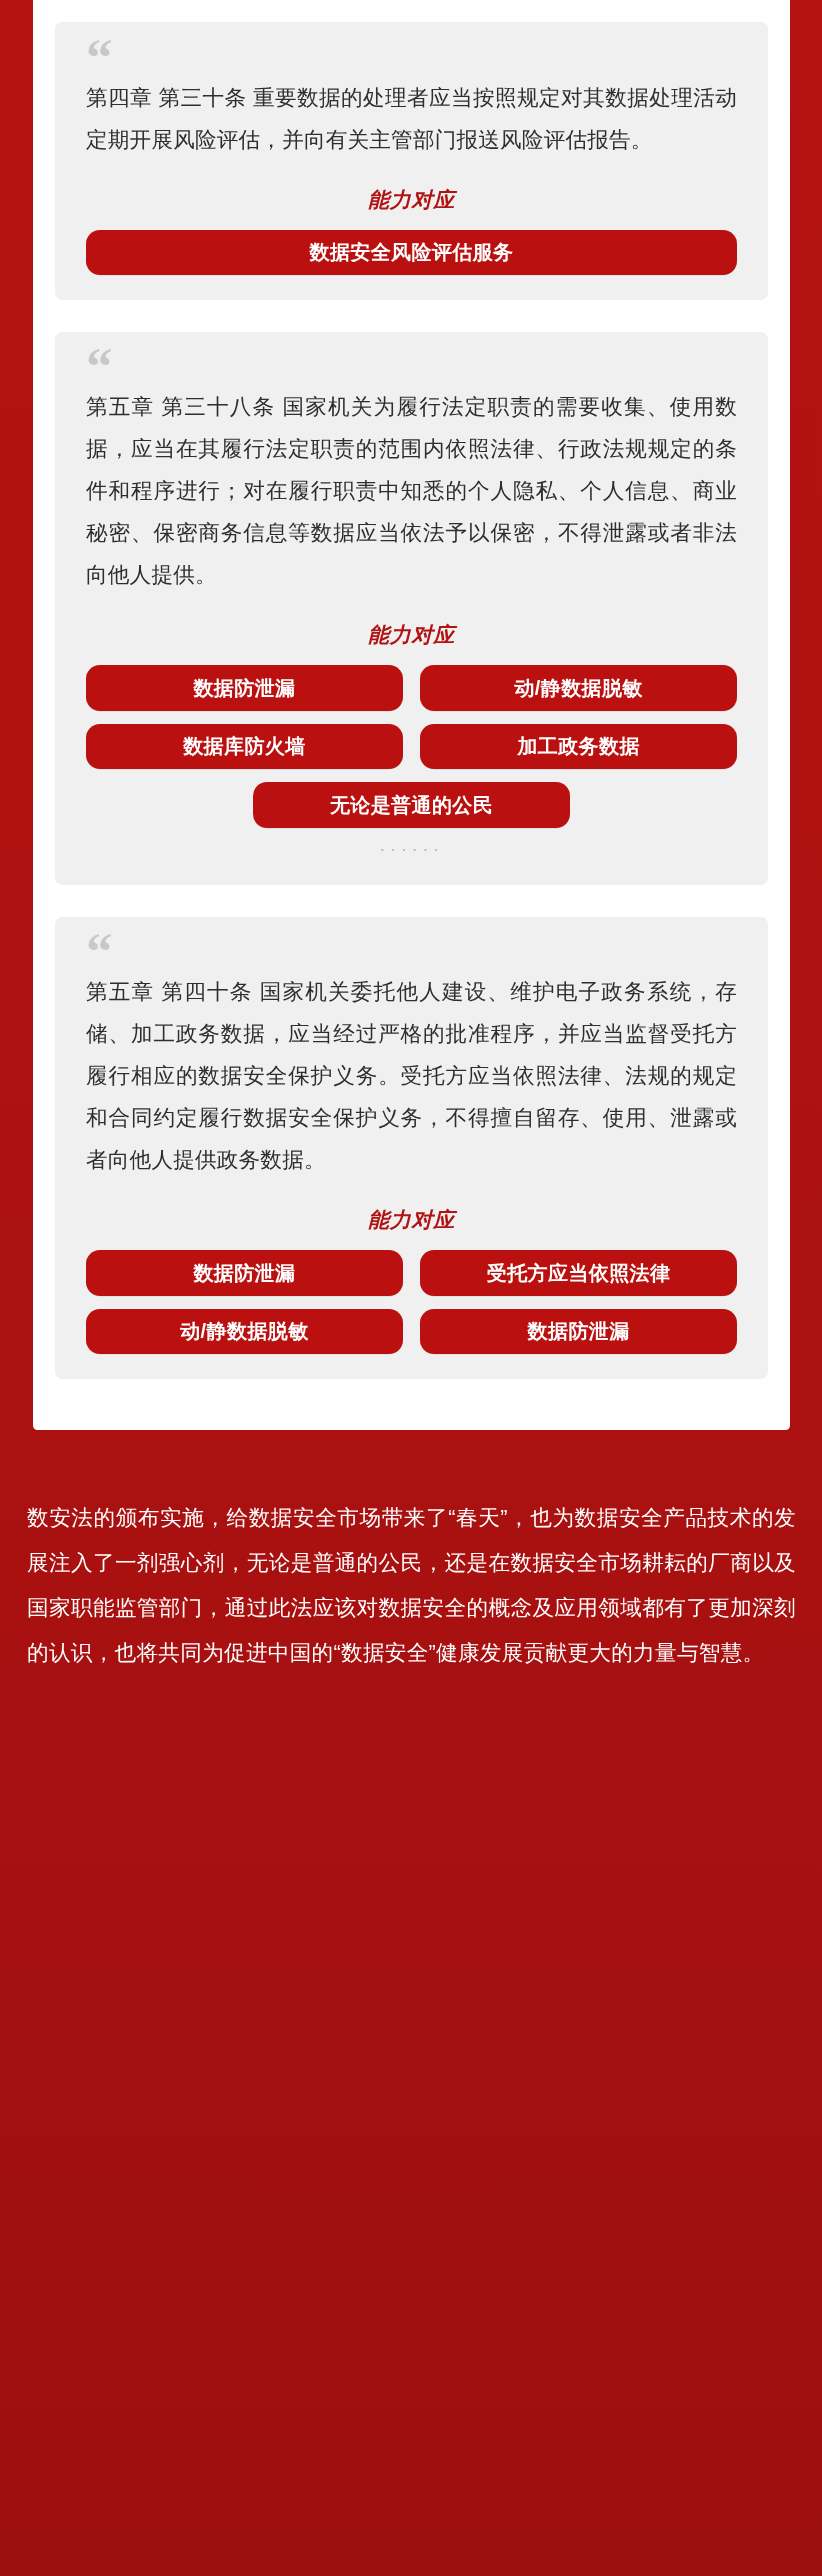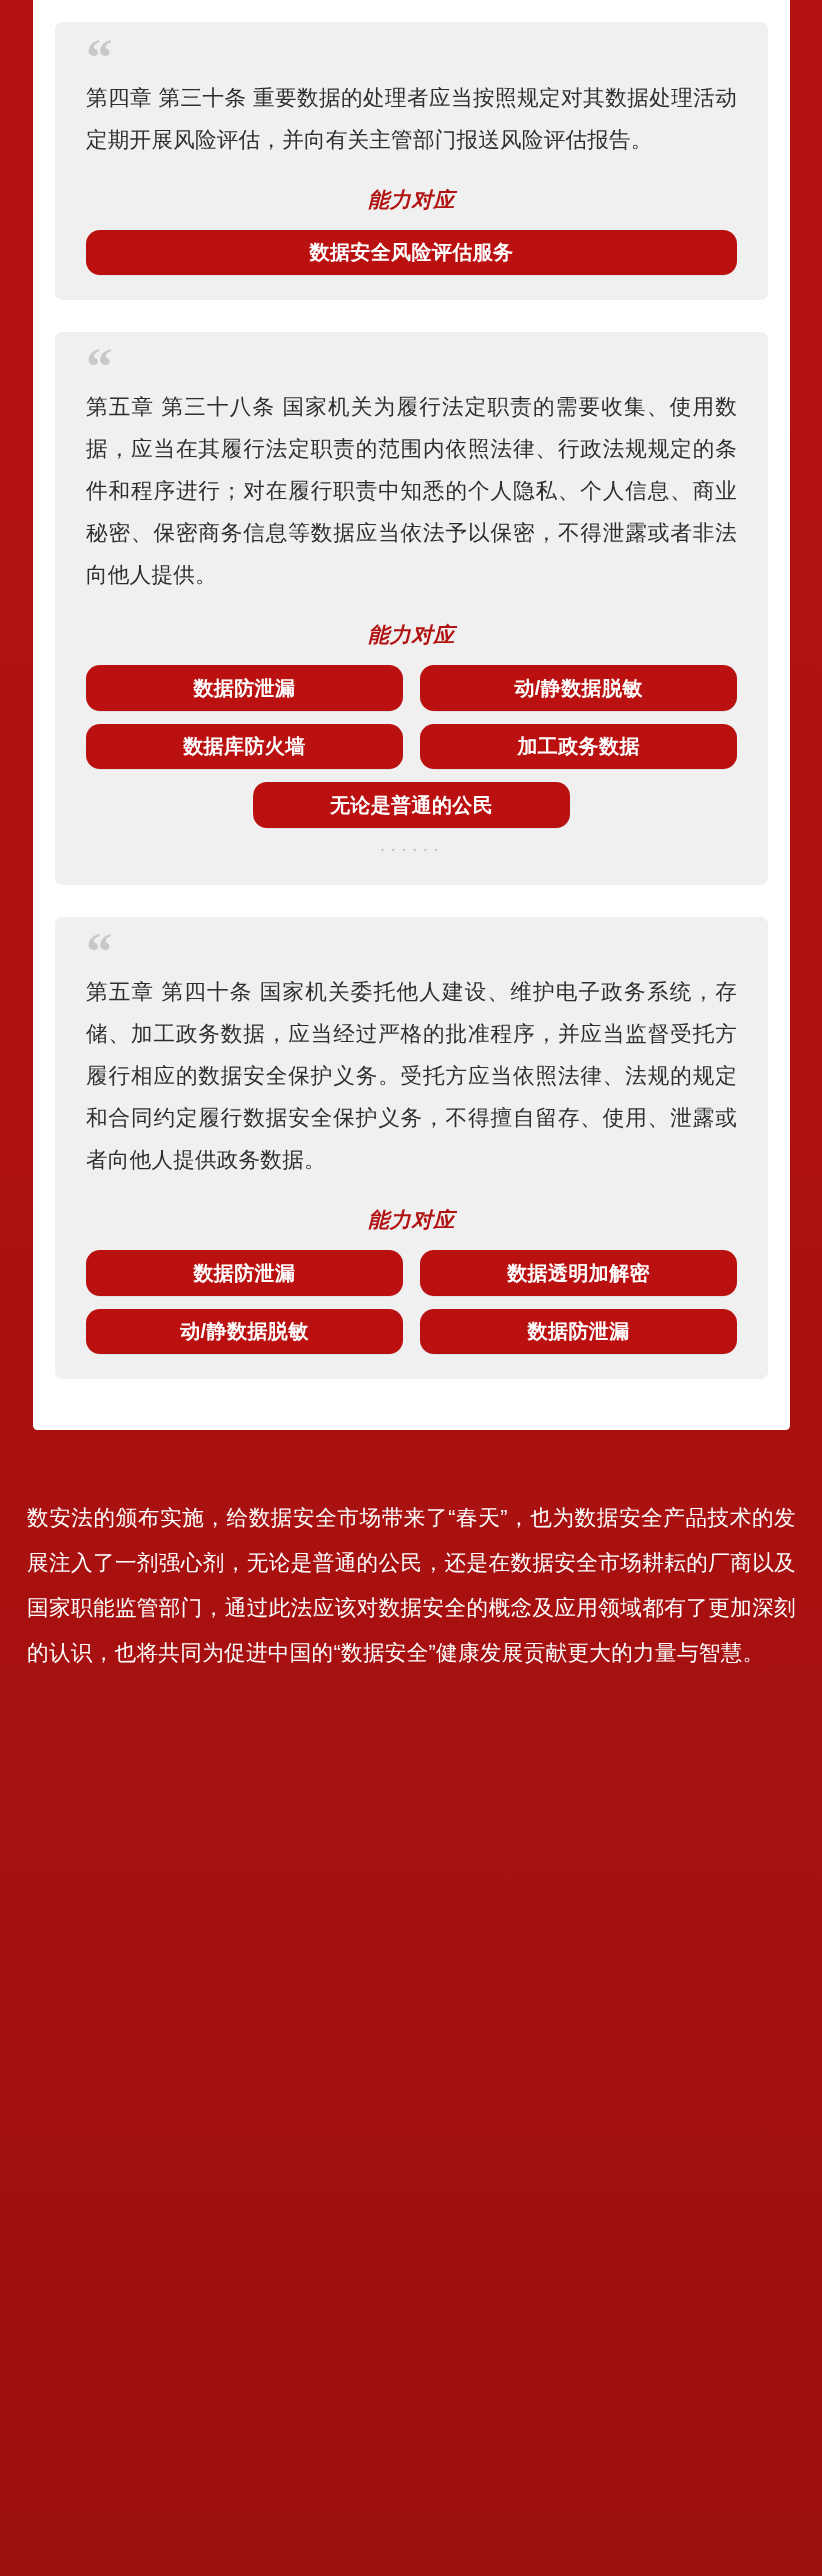--- a/index.html
+++ b/index.html
@@ -137,21 +137,21 @@
     </div>
     <div class="dots">······</div>
   </div>
 
   <div class="quote-block">
     <span class="quote-mark">“</span>
     <div class="quote-text">第五章 第四十条  国家机关委托他人建设、维护电子政务系统，存储、加工政务数据，应当经过严格的批准程序，并应当监督受托方履行相应的数据安全保护义务。受托方应当依照法律、法规的规定和合同约定履行数据安全保护义务，不得擅自留存、使用、泄露或者向他人提供政务数据。</div>
     <div class="cap-title">能力对应</div>
     <div class="tag-grid">
       <div class="tag half">数据防泄漏</div>
-      <div class="tag half">数据透明加解密</div>
+      <div class="tag half">受托方应当依照法律</div>
       <div class="tag half">动/静数据脱敏</div>
       <div class="tag half">数据防泄漏</div>
     </div>
   </div>
 
 </div>
 
 <div class="closing" id="closing-area" style="top: 1495px;">
   <p>数安法的颁布实施，给数据安全市场带来了“春天”，也为数据安全产品技术的发展注入了一剂强心剂，无论是普通的公民，还是在数据安全市场耕耘的厂商以及国家职能监管部门，通过此法应该对数据安全的概念及应用领域都有了更加深刻的认识，也将共同为促进中国的“数据安全”健康发展贡献更大的力量与智慧。</p>
 </div>

